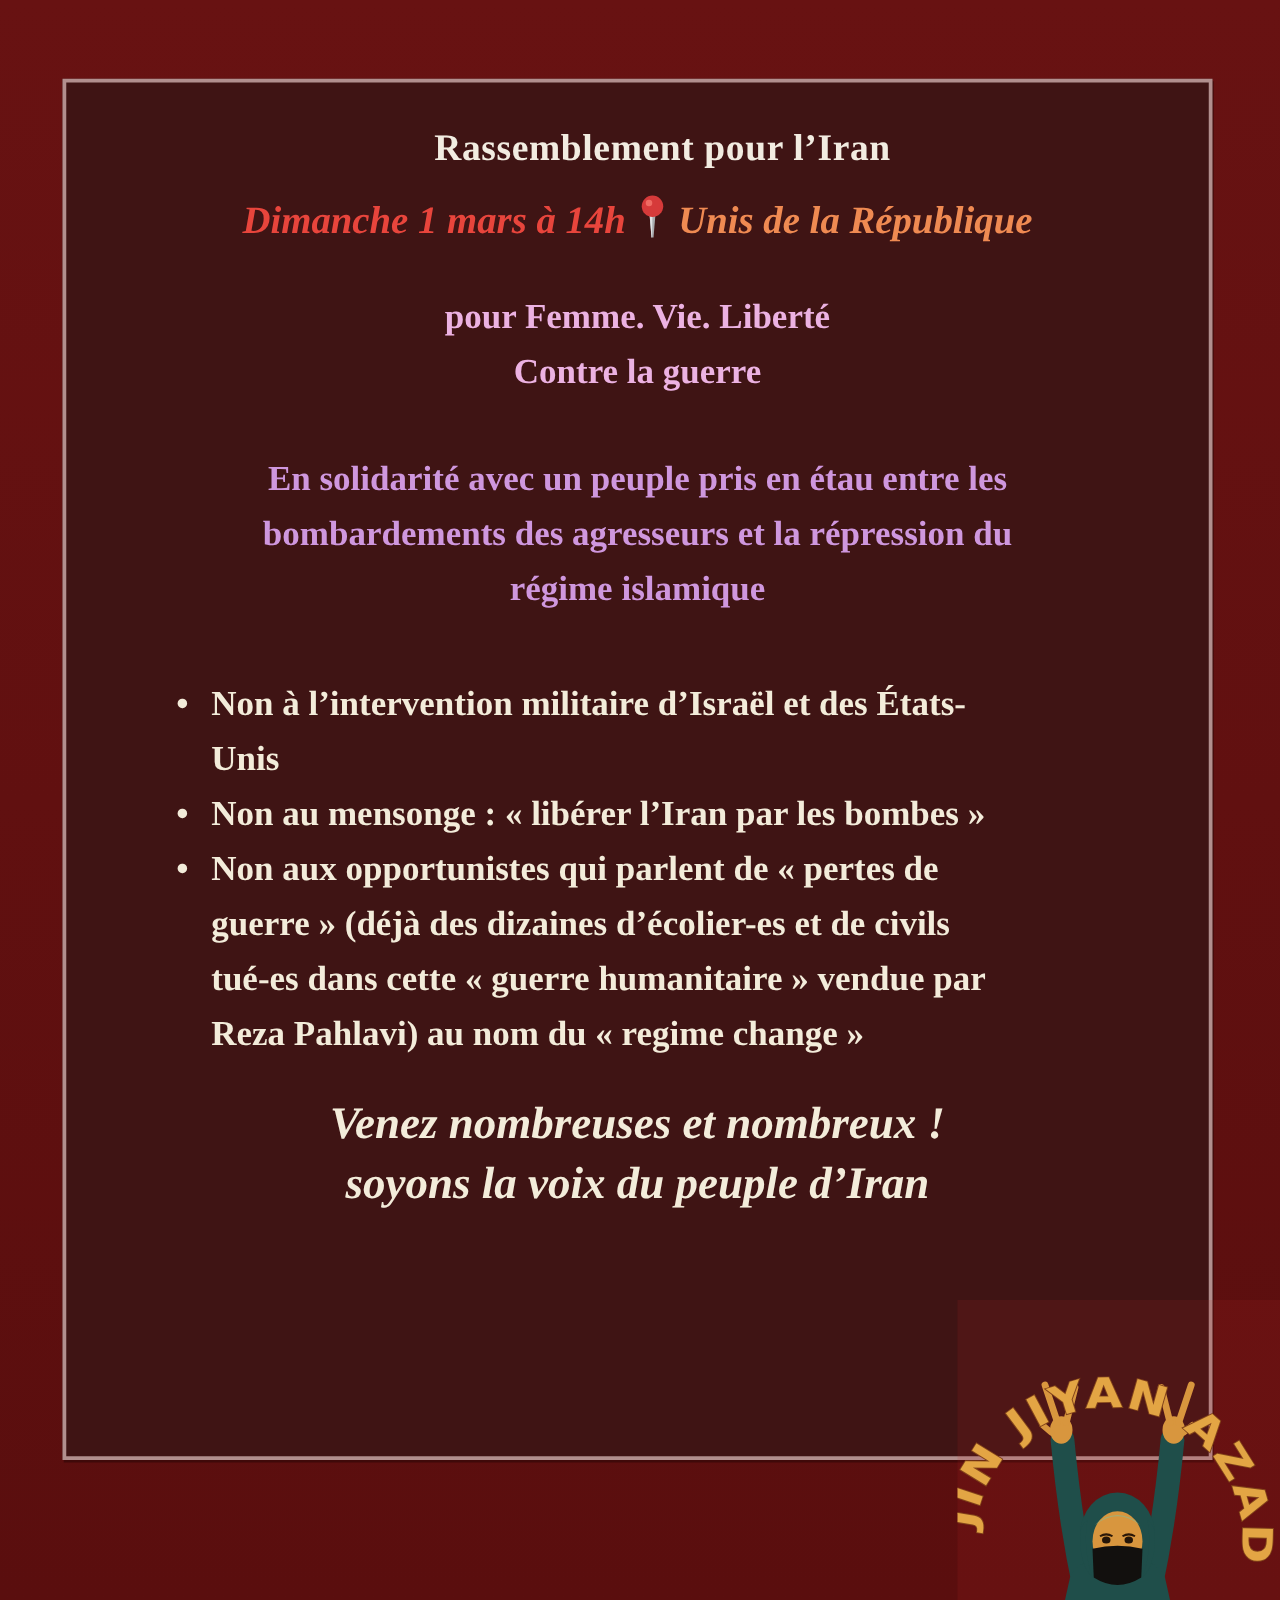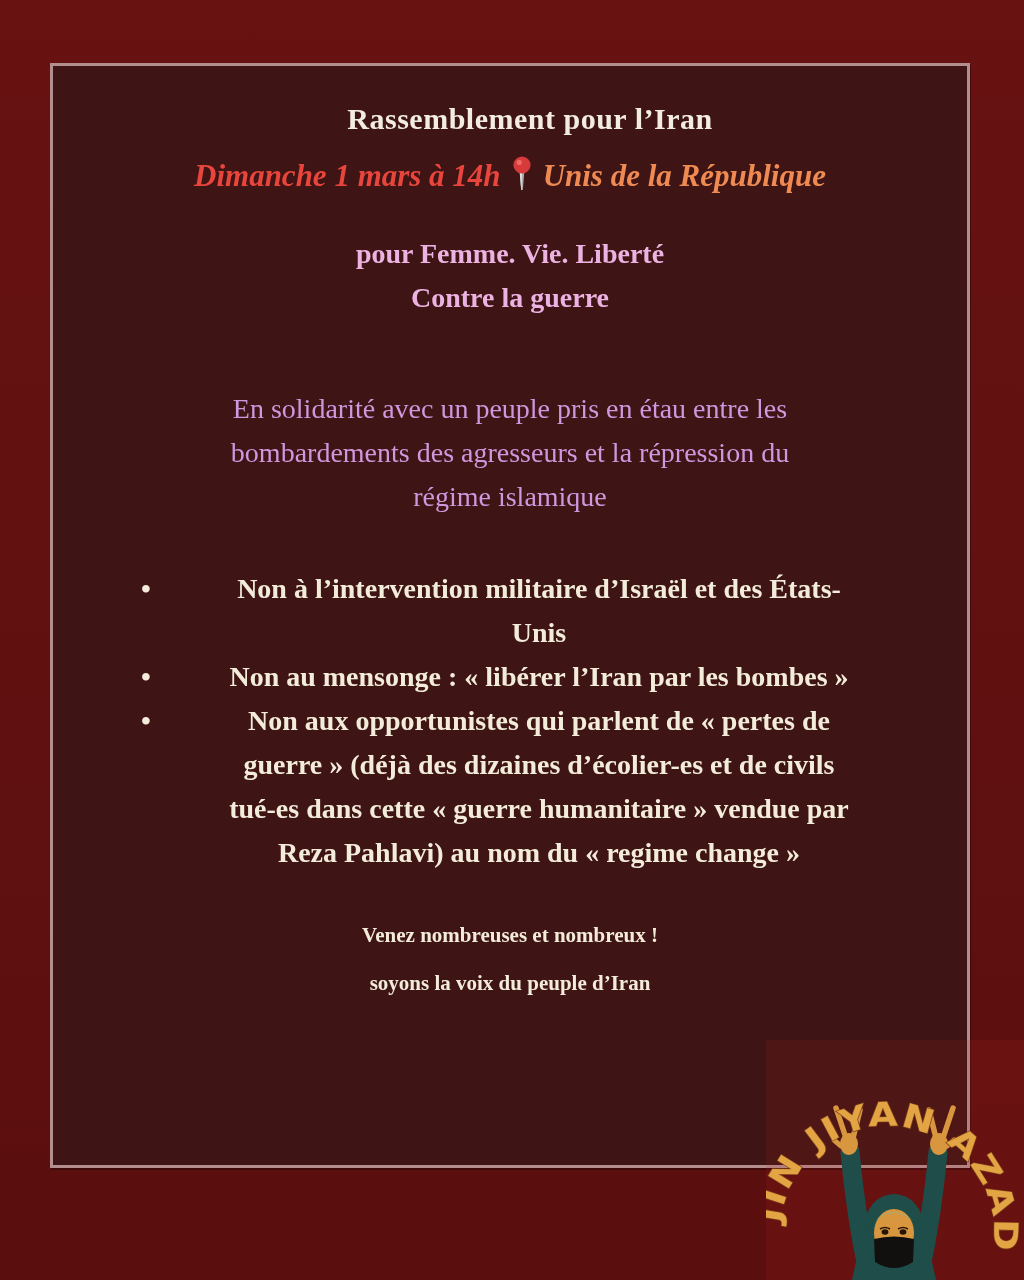--- a/index.html
+++ b/index.html
@@ -68,31 +68,31 @@
     vertical-align: -6px;
   }
   .slogan {
     margin-top: 32px;
     font-size: 28px;
     font-weight: bold;
     line-height: 44px;
     color: var(--slogan-pink);
   }
   .solidarity {
-    margin-top: 67px;
-    font-size: 28px;
-    font-weight: normal;
+    margin-top: 42px;
+    font-size: 28px;
+    font-weight: bold;
     line-height: 44px;
     color: var(--solidarity-purple);
     white-space: pre-line;
   }
   .demands {
     margin-top: 48px;
     list-style: none;
-    text-align: center;
+    text-align: left;
     padding-left: 116px;
     padding-right: 58px;
     color: var(--body-cream);
     font-size: 28px;
     font-weight: bold;
     line-height: 44px;
   }
   .demands li {
     position: relative;
     white-space: pre-line;
@@ -100,25 +100,26 @@
   }
   .demands li::before {
     content: "\2022";
     position: absolute;
     left: -28px;
     top: 0;
     font-size: 28px;
     color: var(--body-cream);
   }
   .closing {
-    margin-top: 36px;
-    font-size: 21px;
+    margin-top: 24px;
+    font-size: 36px;
     font-weight: bold;
     line-height: 48px;
     color: var(--body-cream);
+    font-style: italic;
   }
   .logo {
     position: absolute;
     left: 766px;
     top: 1040px;
     width: 258px;
     height: 240px;
     background: rgba(190, 40, 40, 0.13);
     z-index: 5;
   }

